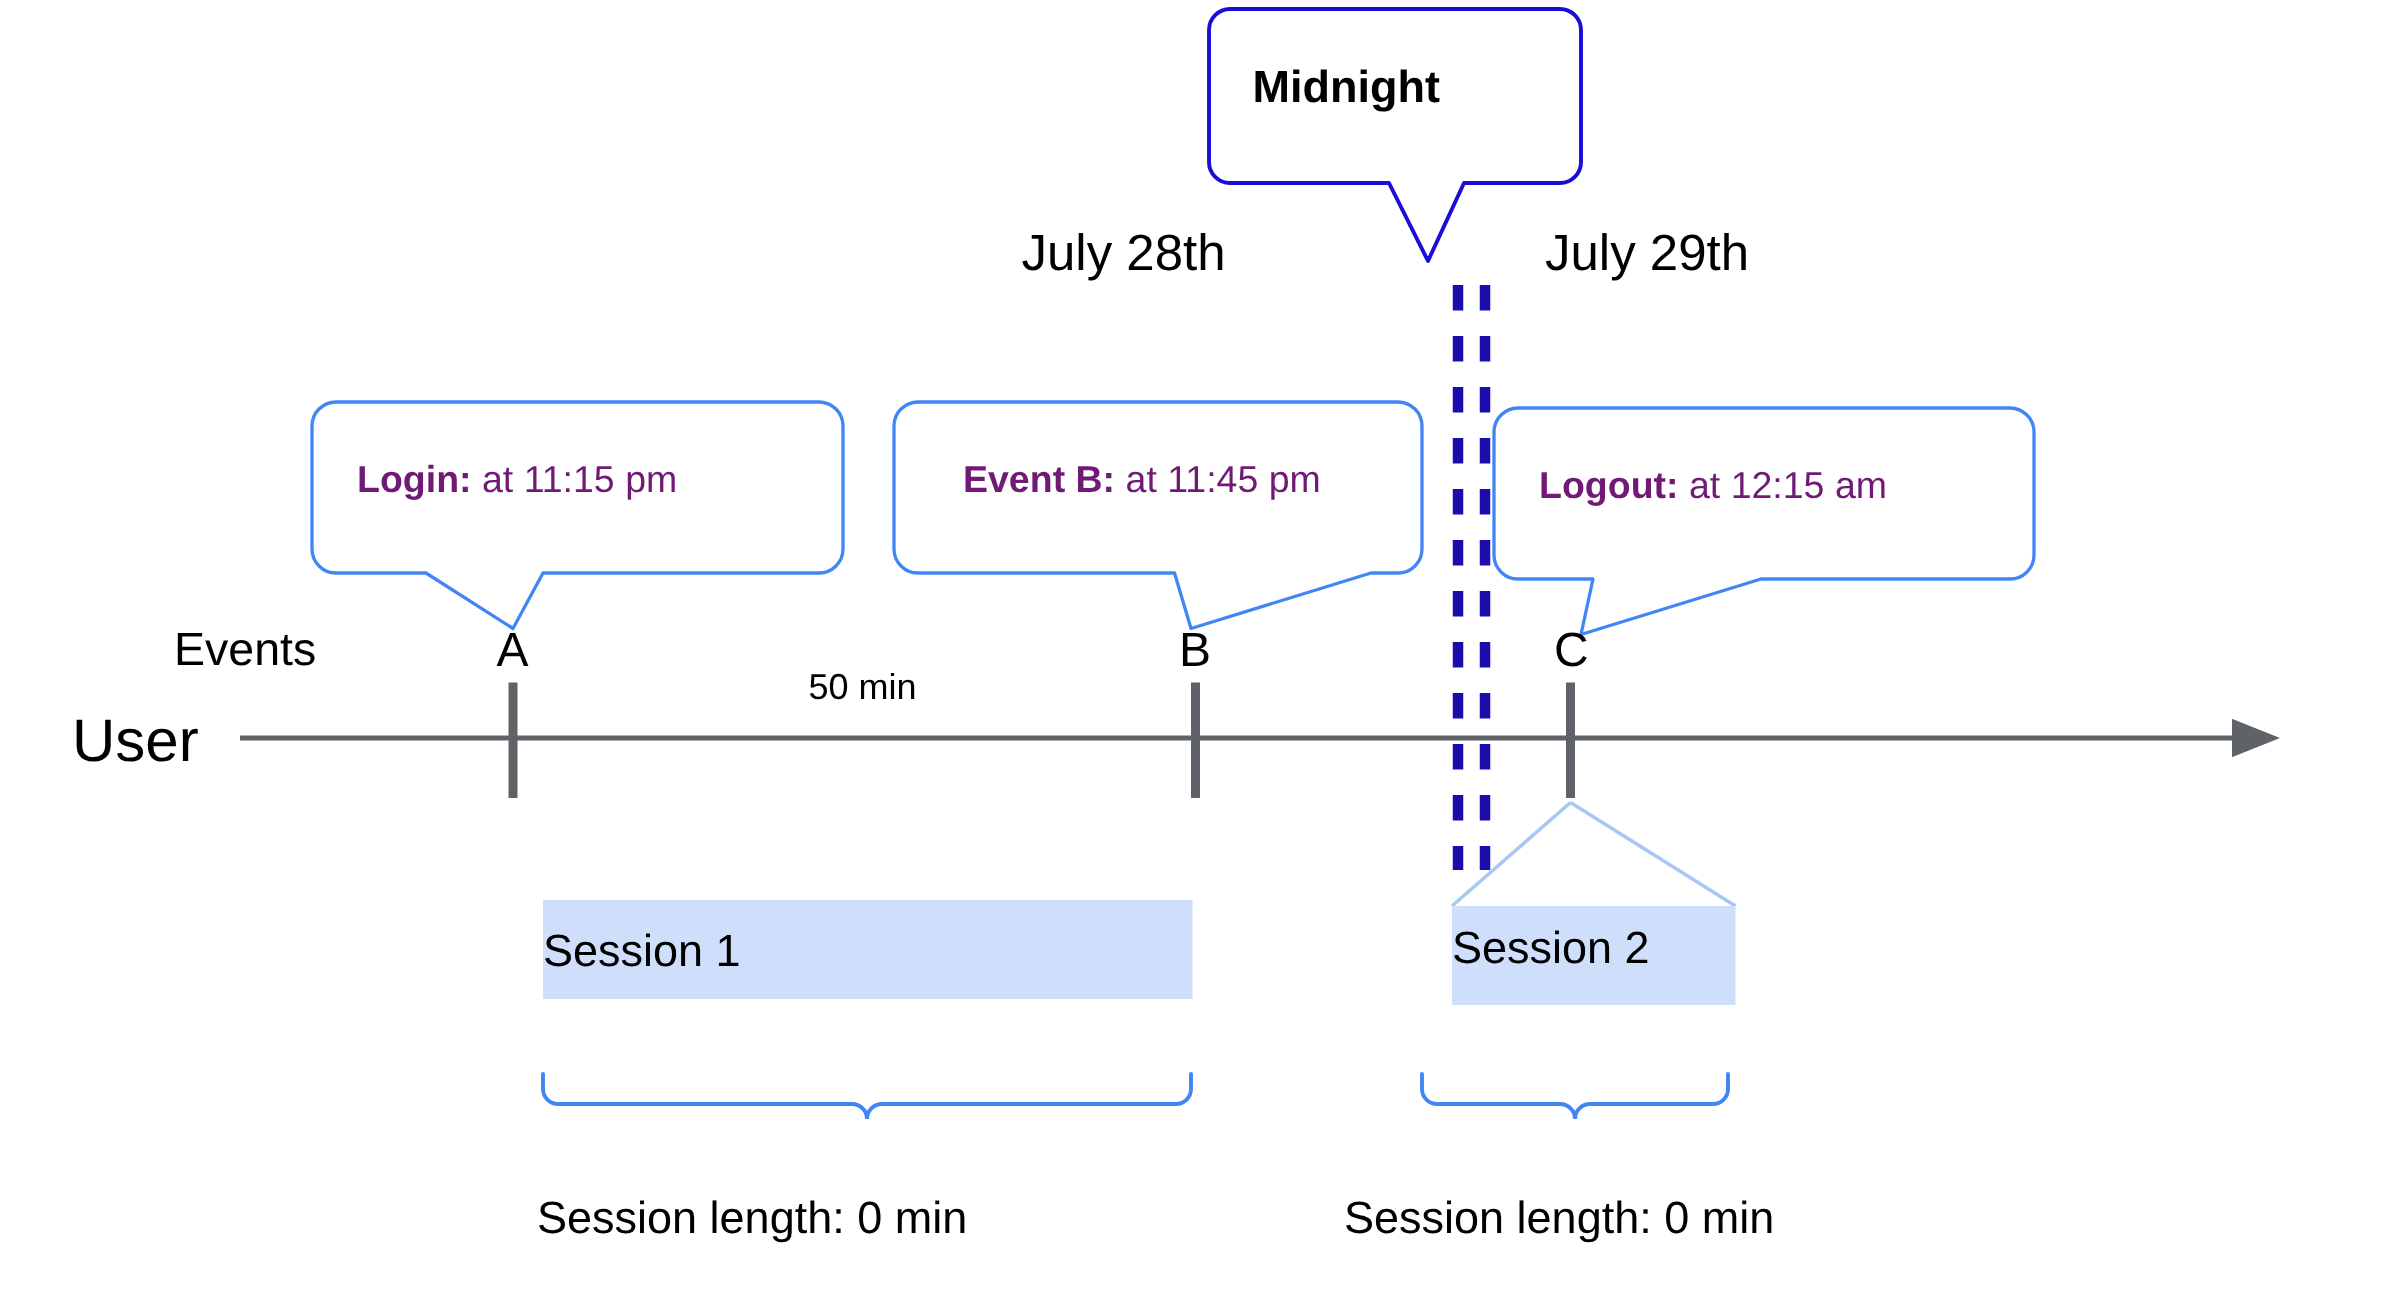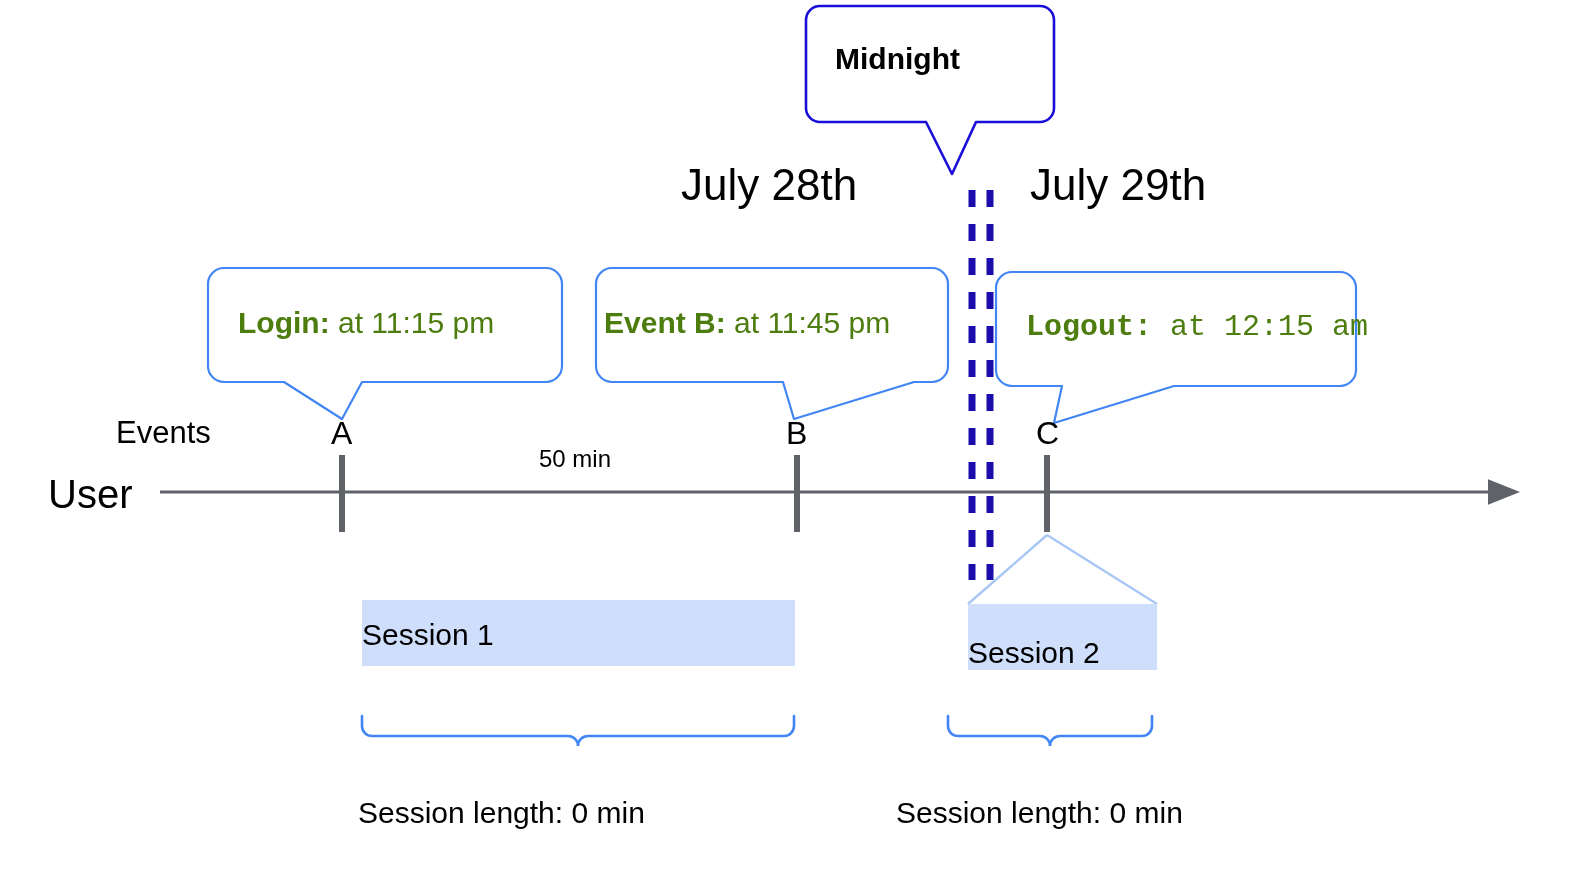--- a/index.html
+++ b/index.html
@@ -37,22 +37,22 @@
     font-size: 40px;
     left: 48px;
     top: 474px;
   }
   .lbl-events {
     font-size: 31px;
     left: 116px;
     top: 417px;
   }
   .lbl-date {
-    font-size: 44px;
-    top: 163px;
+    font-size: 34px;
+    top: 152px;
     text-align: right;
   }
   .lbl-date-left  { left: 681px; }
   .lbl-date-right { left: 1030px; }
   .lbl-marker {
     font-size: 32px;
     top: 417px;
   }
   .lbl-30min {
     font-size: 24px;
@@ -60,22 +60,22 @@
     top: 447px;
   }
   .lbl-sessionlen {
     font-size: 30px;
     top: 798px;
   }
   .lbl-sessionlen-1 { left: 358px; }
   .lbl-sessionlen-2 { left: 896px; }
   .callout-text {
     position: absolute;
-    font-size: 30px;
-    color: #4d7c0f;
+    font-size: 25px;
+    color: #701a75;
     white-space: nowrap;
   }
   .callout-text b { font-weight: bold; }
   .callout-midnight-text {
     position: absolute;
     font-size: 30px;
     font-weight: bold;
     color: #000000;
     white-space: nowrap;
     left: 835px;
@@ -167,36 +167,36 @@
 
   <div class="callout-midnight-text">Midnight</div>
 
   <div class="lbl lbl-date lbl-date-left">July 28th</div>
   <div class="lbl lbl-date lbl-date-right">July 29th</div>
 
   <div class="callout-text" style="left:238px; top:306px;">
     <b>Login:</b><span> at 11:15 pm</span>
   </div>
 
-  <div class="callout-text" style="left:604px; top:306px;">
+  <div class="callout-text" style="left:642px; top:306px;">
     <b>Event B:</b><span> at 11:45 pm</span>
   </div>
 
-  <div class="callout-text" style="left:1026px; top:310px;font-family:Liberation Mono, monospace;">
+  <div class="callout-text" style="left:1026px; top:310px;">
     <b>Logout:</b><span> at 12:15 am</span>
   </div>
 
   <div class="lbl lbl-events">Events</div>
   <div class="lbl lbl-user">User</div>
 
   <div class="lbl lbl-marker" style="left:331px;">A</div>
   <div class="lbl lbl-marker" style="left:786px;">B</div>
   <div class="lbl lbl-marker" style="left:1036px;">C</div>
 
   <div class="lbl lbl-30min">50 min</div>
 
   <div class="session-label" style="left:362px; top:618px; width:433px;">Session 1</div>
-  <div class="session-label" style="left:968px; top:636px; width:215px;">Session 2</div>
+  <div class="session-label" style="left:968px; top:616px; width:215px;">Session 2</div>
 
   <div class="lbl lbl-sessionlen lbl-sessionlen-1">Session length: 0 min</div>
   <div class="lbl lbl-sessionlen lbl-sessionlen-2">Session length: 0 min</div>
 
 </div>
 
 </body></html>

